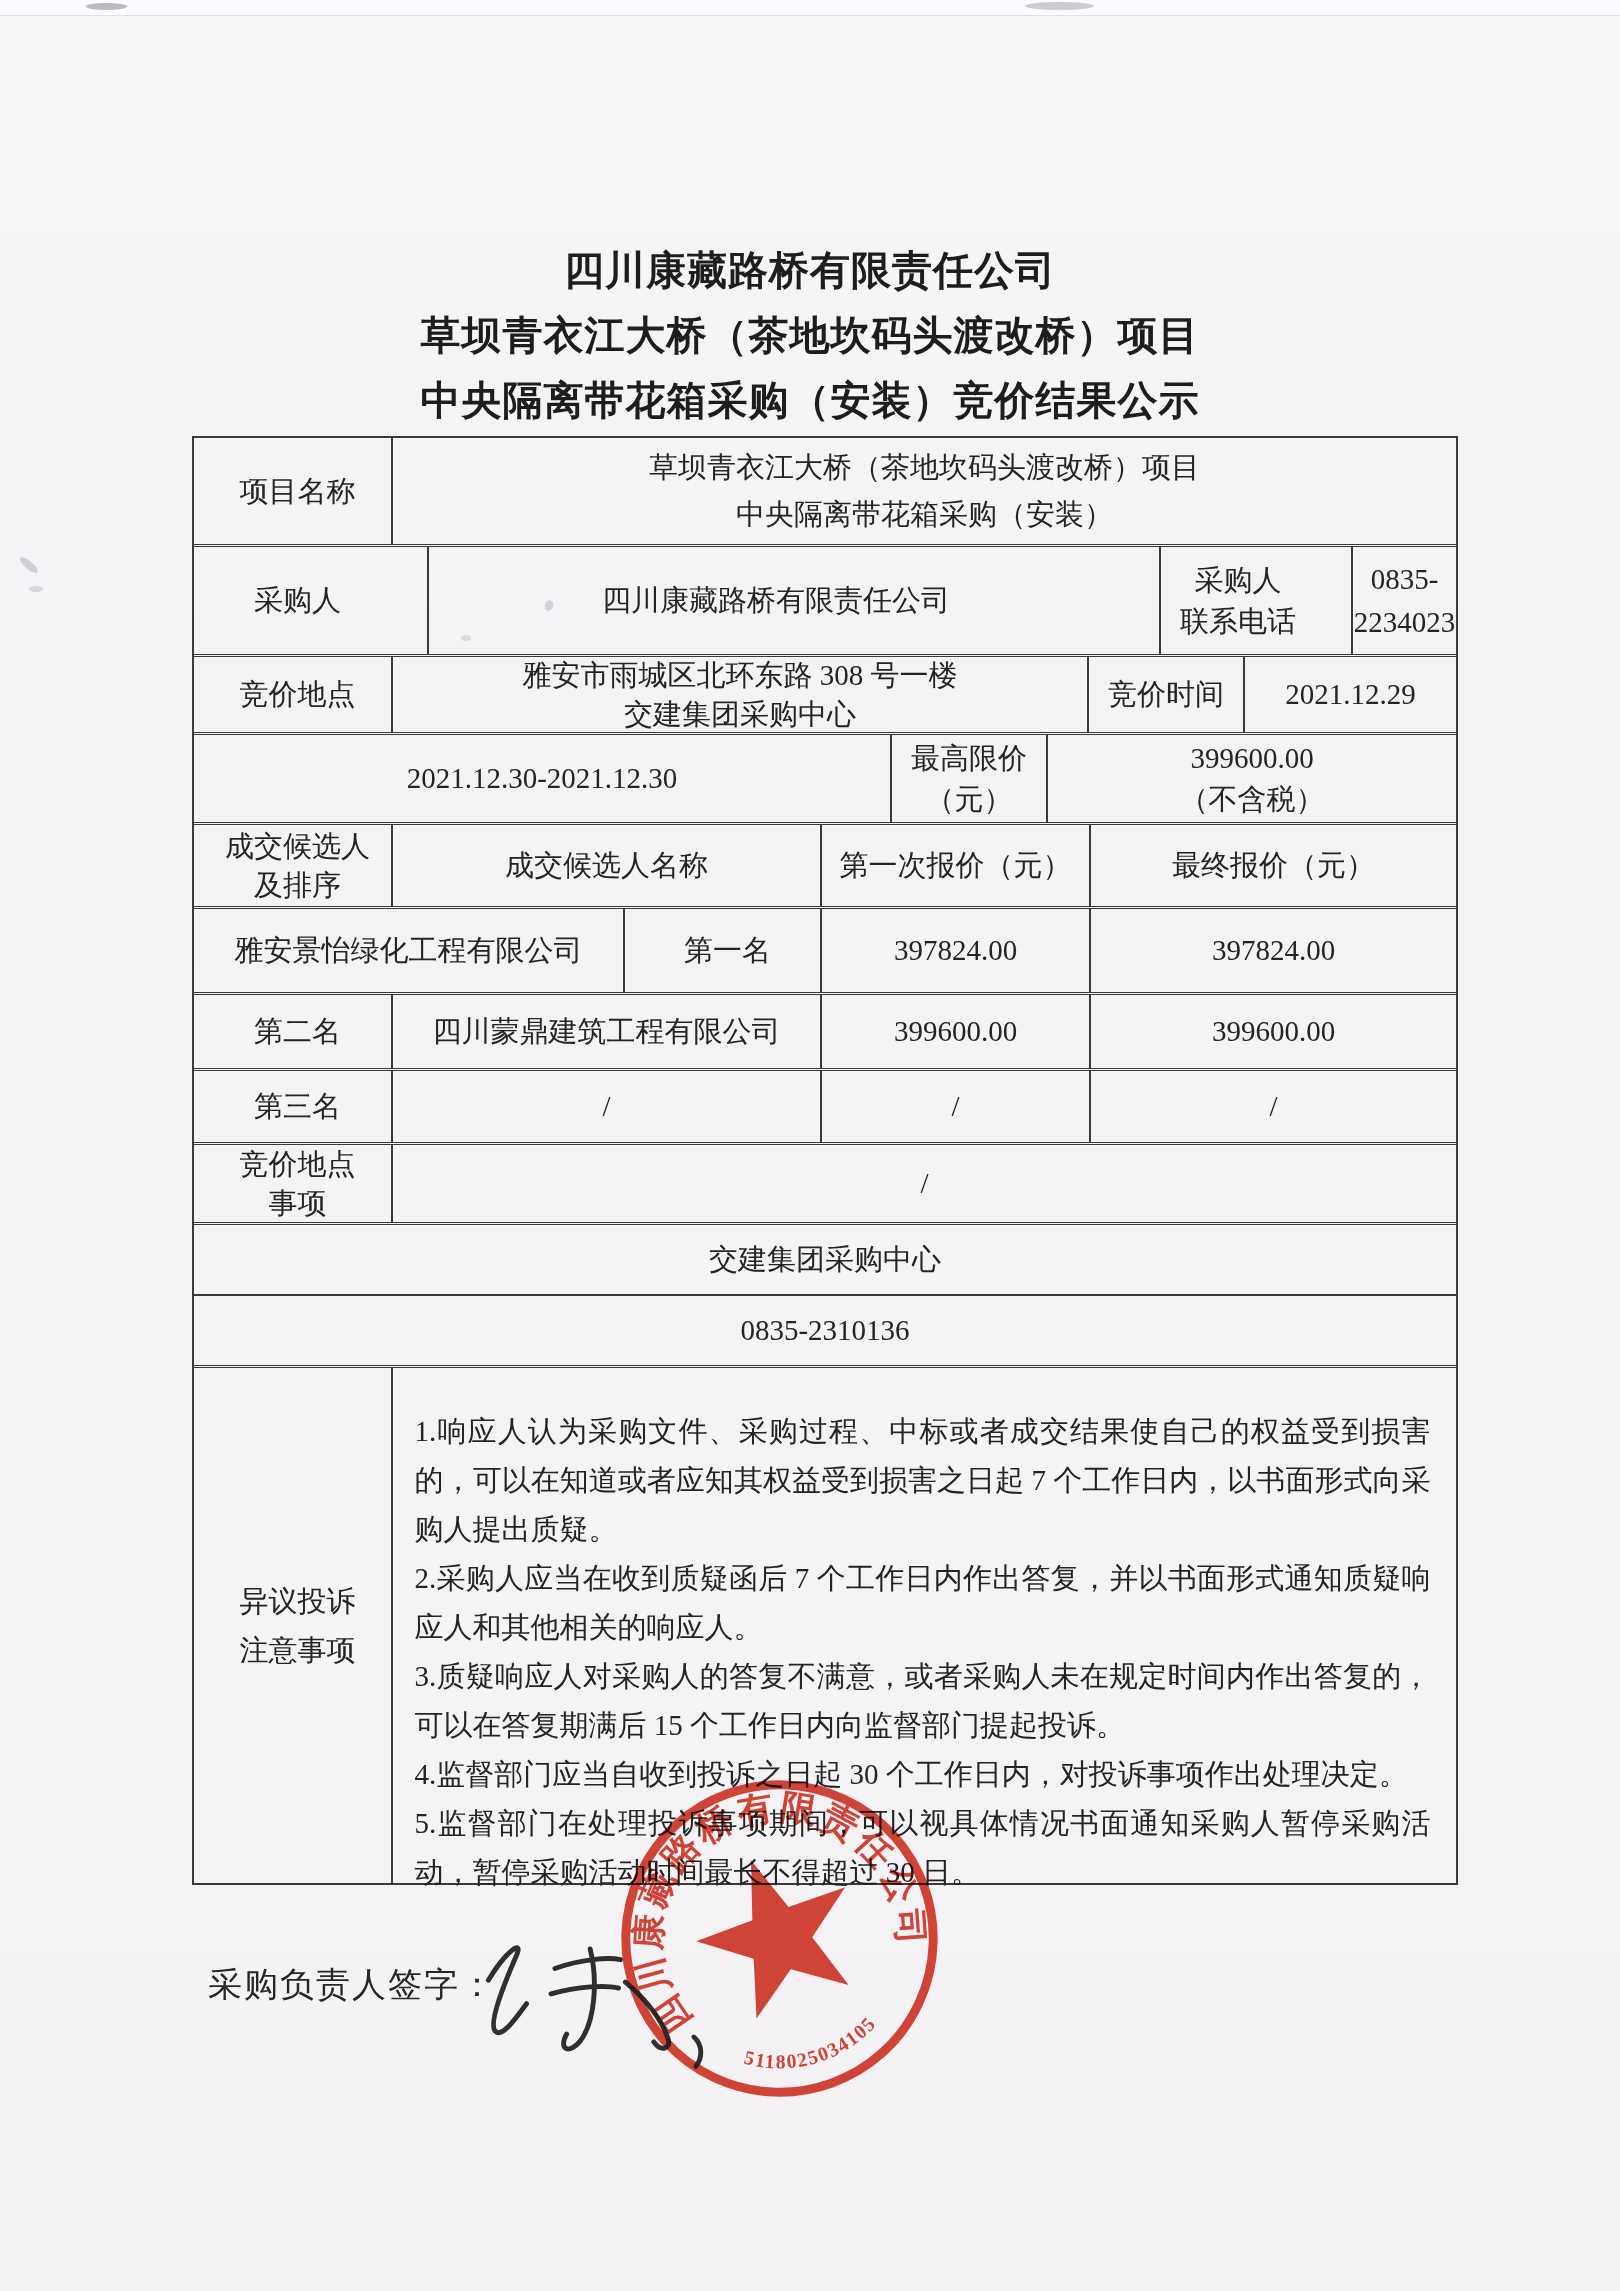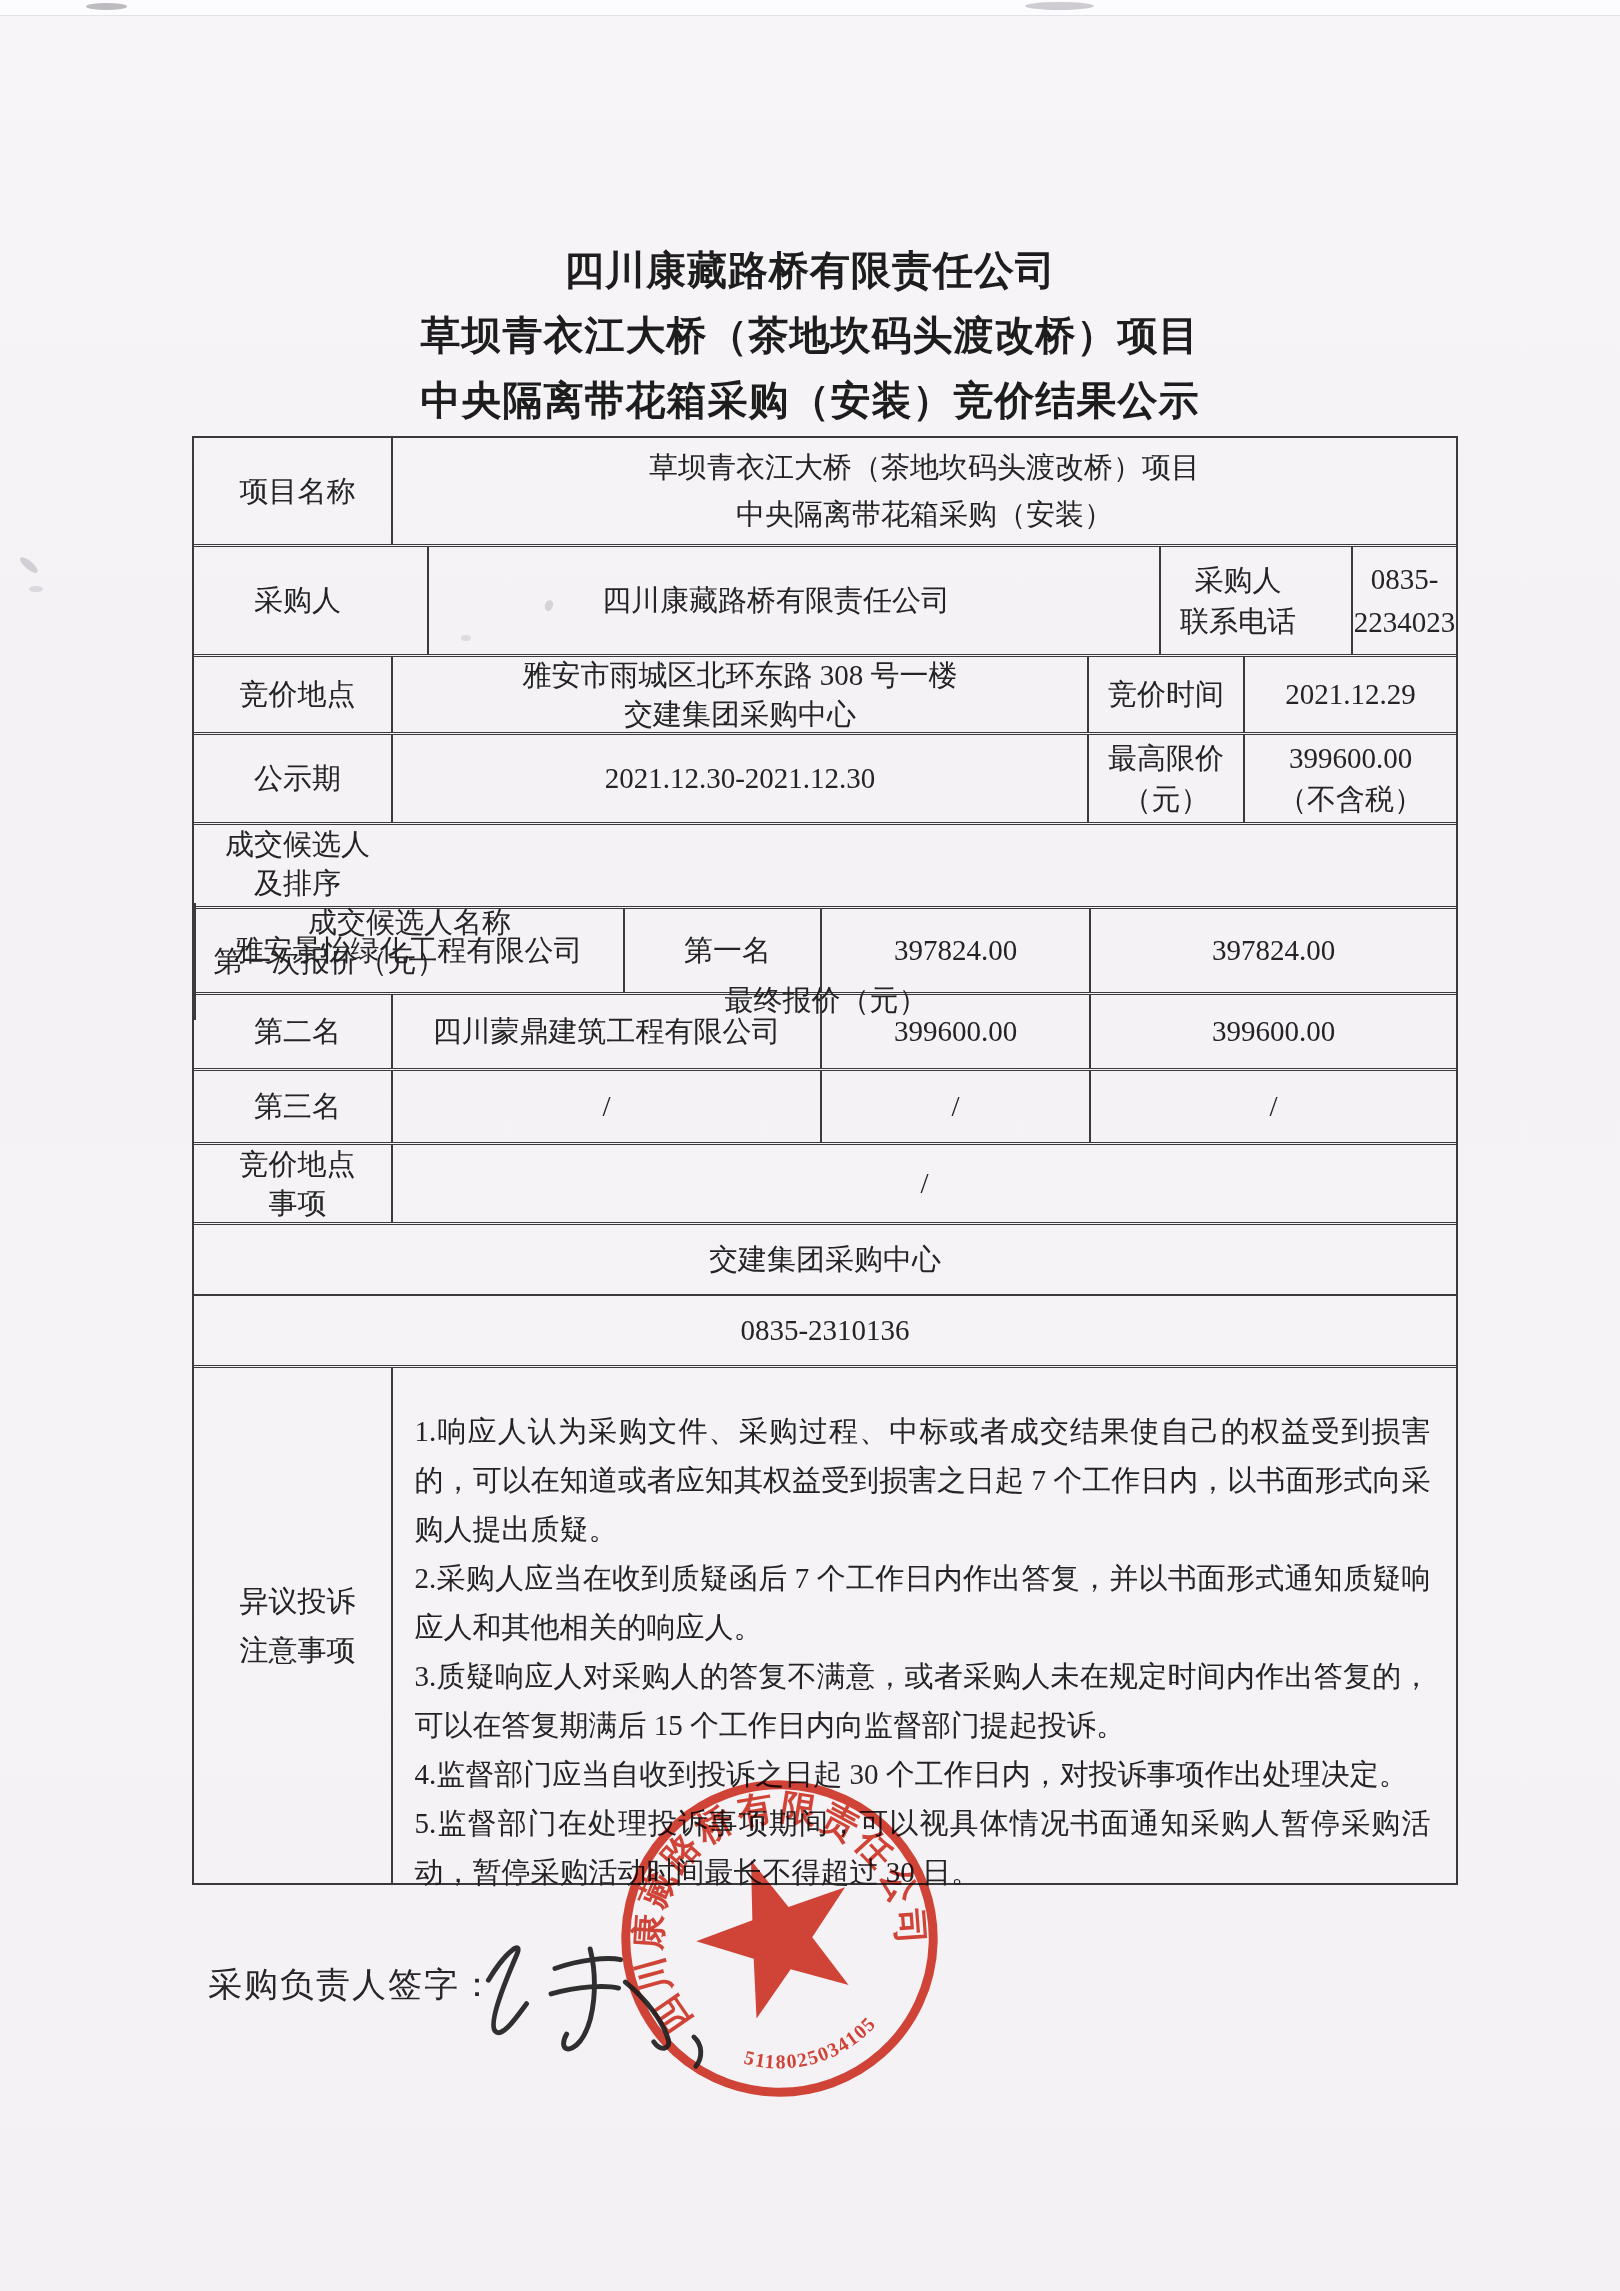--- a/index.html
+++ b/index.html
@@ -31,21 +31,21 @@
   .colC-narrow{width:156px;flex:0 0 auto;line-height:41px;}
   .colB-name{width:429px;flex:0 0 auto;}
   .colC-price{width:269px;flex:0 0 auto;}
   .r1{height:106px;}
   .r1 .tc{line-height:47px;}
   .r2{height:110px;gap:36px;}
   .r3{height:78px;font-family:Liberation Serif, serif;}
   .r3 .tc{line-height:39px;}
   .r4{height:90px;}
   .r4 .tc{line-height:41px;}
-  .r5{height:84px;flex-direction:column;}
+  .r5{height:84px;}
   .r5 .tc{line-height:39px;}
   .r6{height:86px;}
   .r7{height:76px;}
   .r8{height:74px;}
   .r9{height:80px;}
   .r10{height:143px;}
   .r10 .tc{line-height:45px;}
   .stack{display:flex;flex-direction:column;align-items:stretch;padding:0;}
   .substack{flex:1 1 50%;display:flex;align-items:center;justify-content:center;}
   .substack + .substack{border-top:2px solid #3a3a3a;}
@@ -108,21 +108,20 @@
       <div class="tc colA">竞价地点</div>
       <div class="tc colB-wide">
         <div>雅安市雨城区北环东路 308 号一楼</div>
         <div>交建集团采购中心</div>
       </div>
       <div class="tc colC-narrow">竞价时间</div>
       <div class="tc grow">2021.12.29</div>
     </div>
 
     <div class="trow r4">
-      <div class="tc colA">公示期</div>
       <div class="tc colB-wide">2021.12.30-2021.12.30</div>
       <div class="tc colC-narrow">
         <div>最高限价</div>
         <div>（元）</div>
       </div>
       <div class="tc grow">
         <div>399600.00</div>
         <div>（不含税）</div>
       </div>
     </div>

